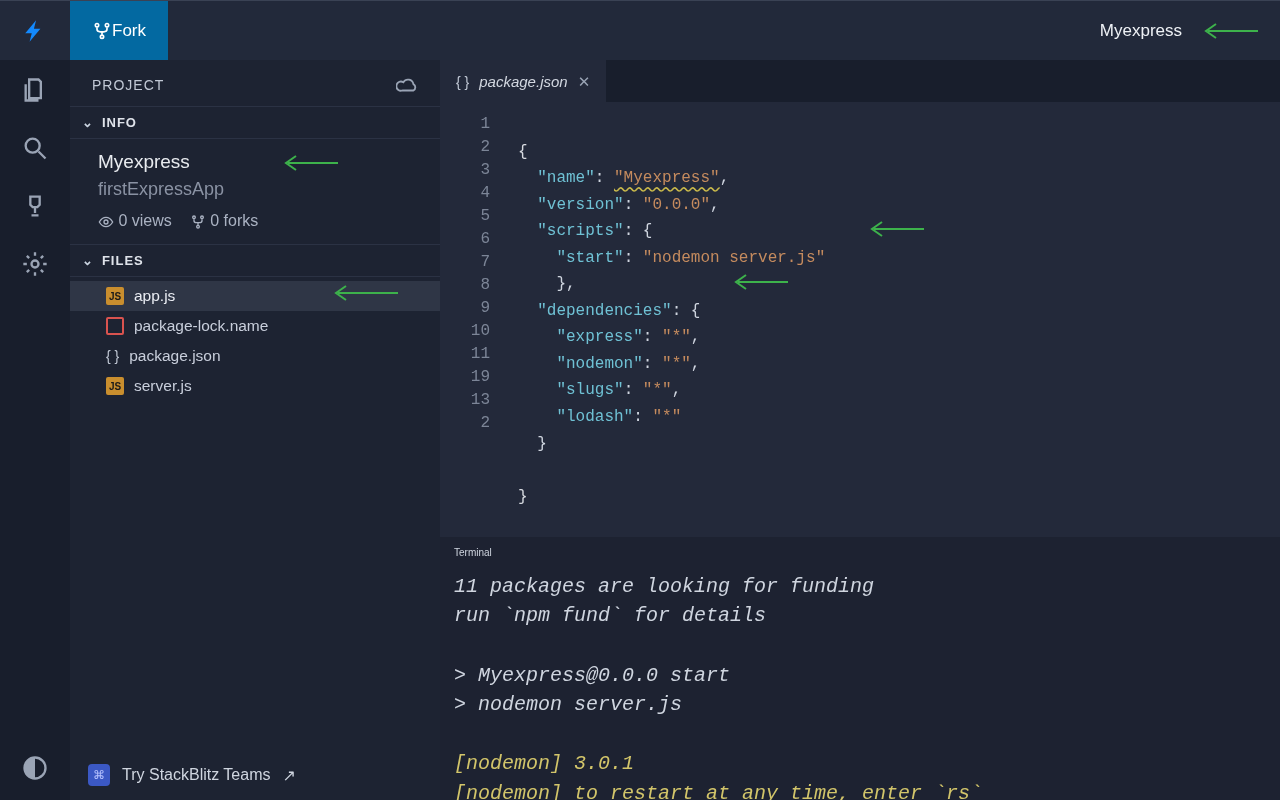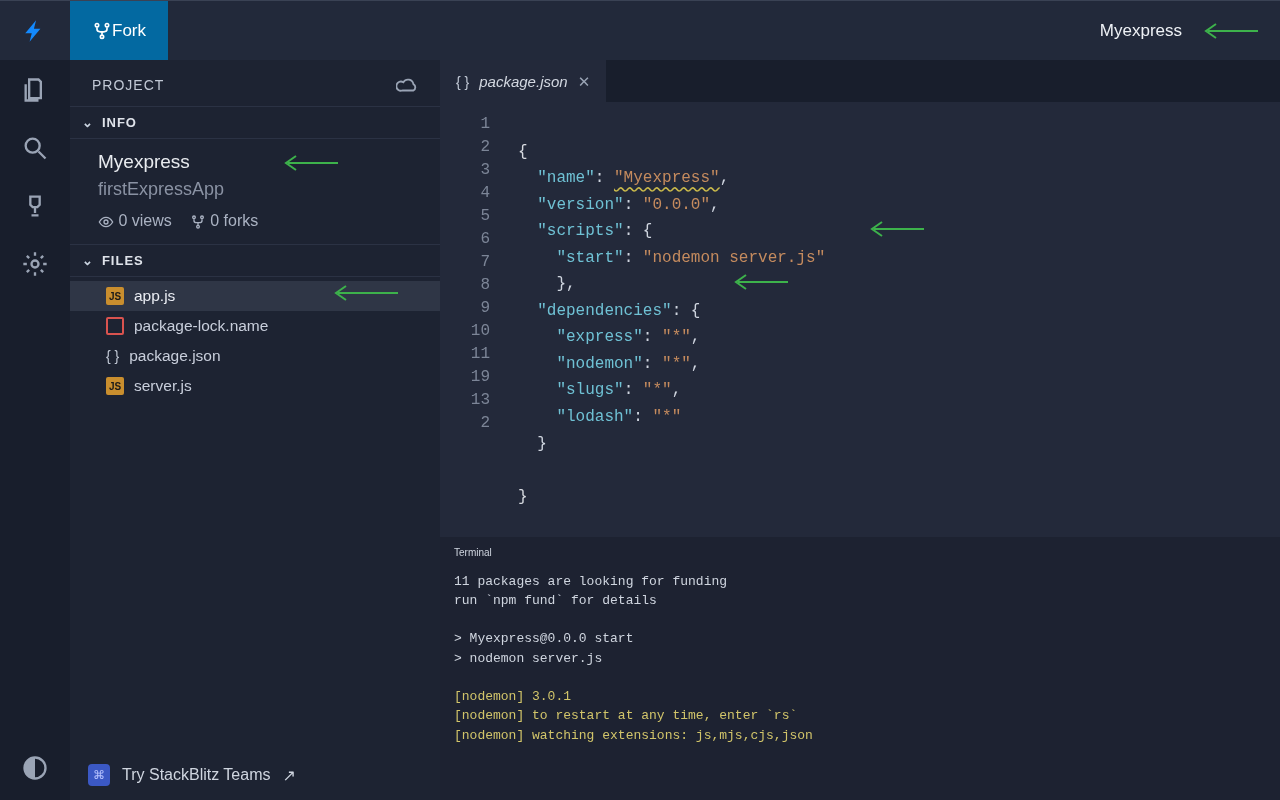--- a/index.html
+++ b/index.html
@@ -57,21 +57,21 @@
   .gutter div { padding:2.5px 20px 2.5px 0; }
   .code { flex:1; font-family:Consolas, "Courier New", monospace; font-size:16px; line-height:1.66; padding:10px 0 0 8px; white-space:pre; color:#cfd5df; position:relative; }
   .tk-brace { color:#d7dae0; }
   .tk-key { color:#6fc1d4; }
   .tk-str { color:#c58b5e; }
   .tk-punc { color:#cfd5df; }
   .underline { text-decoration-line: underline; text-decoration-style: wavy; text-decoration-color:#c9b94a; text-underline-offset:4px; }
 
   .terminal-wrap { flex:1; display:flex; flex-direction:column; background:#1d2231; min-height:0; }
   .term-head { padding:10px 14px; color:#cfd5df; font-size:10px; }
-  .term-body { flex:1; overflow:auto; font-family:Consolas, "Courier New", monospace; font-size:13px; line-height:1.48; padding:4px 14px; }
+  .term-body { flex:1; overflow:auto; font-family:Consolas, "Courier New", monospace; font-size:20px; line-height:1.48; padding:4px 14px;font-style:italic; }
   .t-plain { color:#cfd5df; }
   .t-nod { color:#d2c56a; }
 
   .theme-ico { width:28px; height:28px; color:#9aa4b5; margin-top:auto; margin-bottom:18px; }
 
 </style>
 </head>
 <body>
 
 <div class="root">

